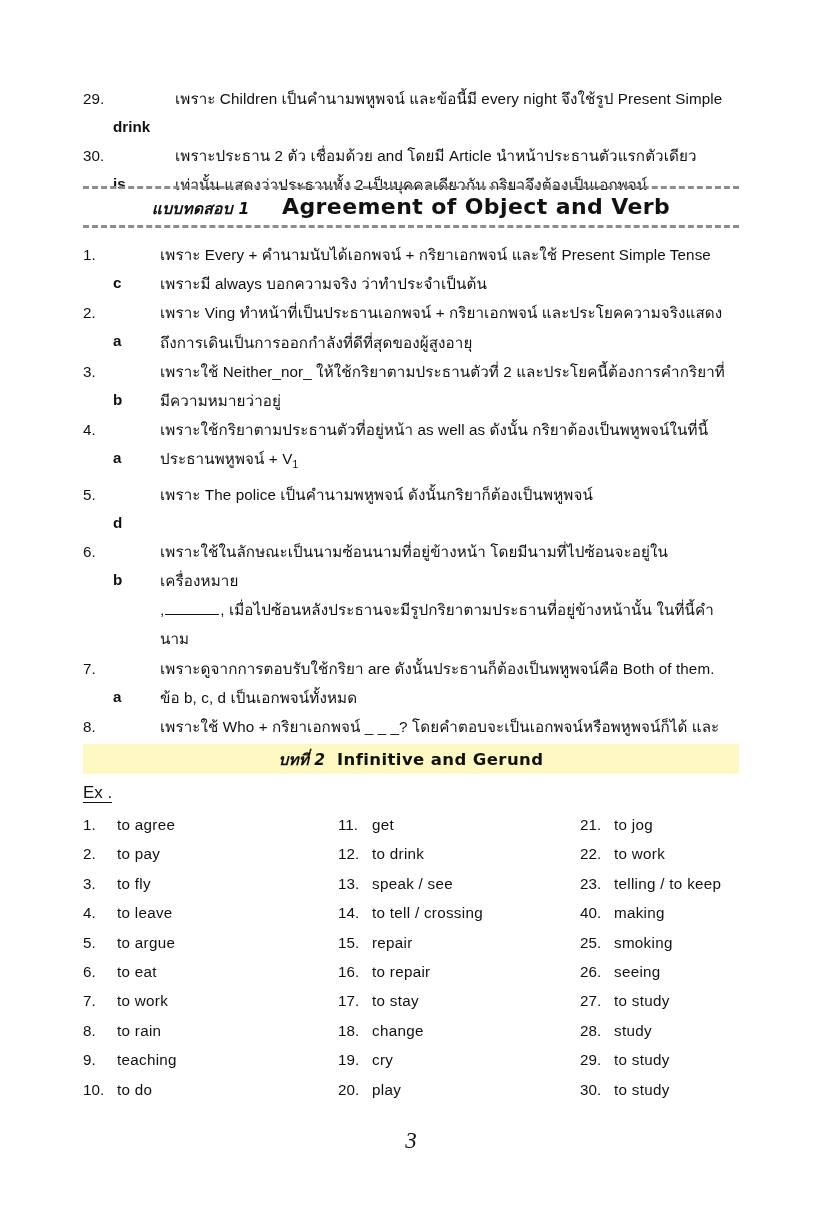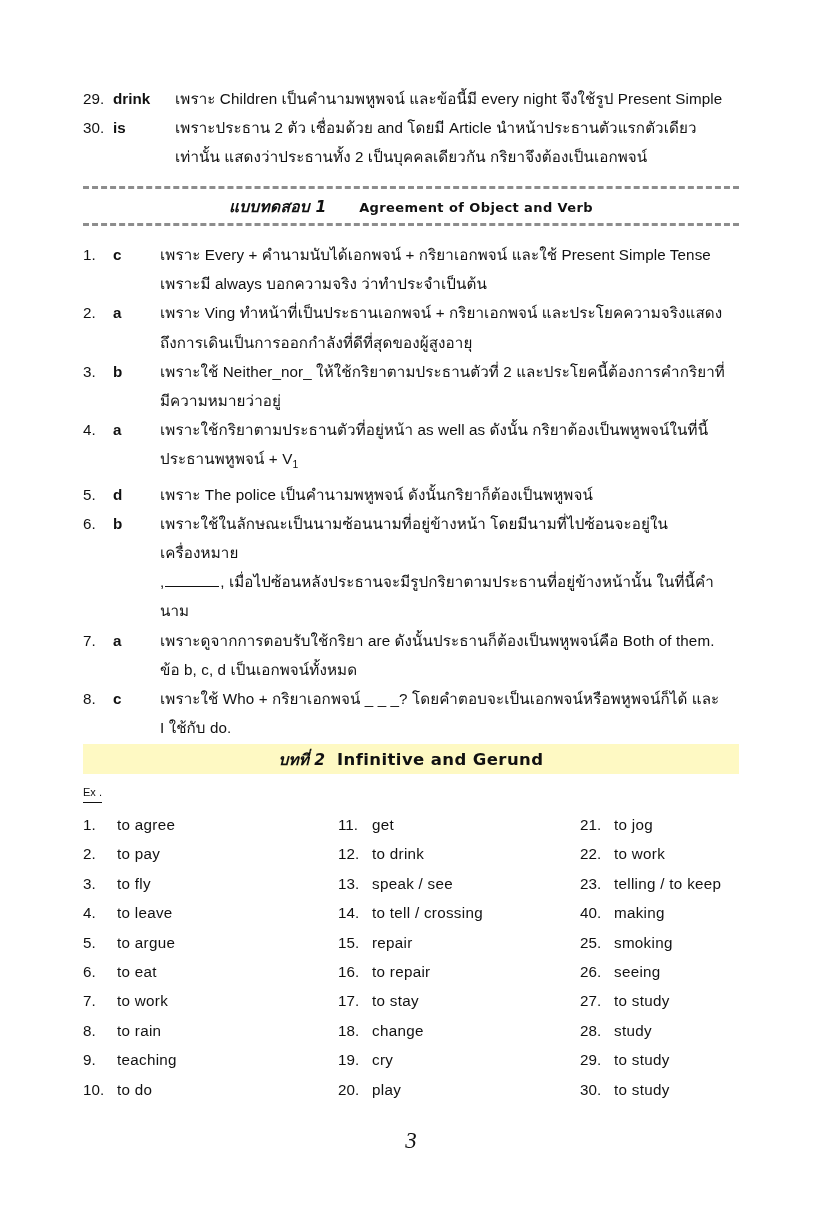--- a/index.html
+++ b/index.html
@@ -37,20 +37,21 @@
     width: 30px;
     flex: 0 0 30px;
     text-align: left;
     white-space: nowrap;
   }
   .ans-key {
     width: 47px;
     flex: 0 0 47px;
     font-weight: bold;
     white-space: nowrap;
+    margin-top: 28px;
   }
   .ans-key.wide {
     width: 62px;
     flex: 0 0 62px;
   }
   .ans-body {
     flex: 1 1 auto;
     text-align: left;
   }
   .ans-body .thai {
@@ -97,21 +98,21 @@
   }
   .dashed-title .thai-title {
     font-style: italic;
     font-weight: bold;
     font-family: "DejaVu Sans", sans-serif;
     font-size: 15.5px;
     letter-spacing: 0.3px;
   }
   .dashed-title .en-title {
     font-weight: bold;
-    font-size: 13px;
+    font-size: 22px;
     letter-spacing: 0.4px;
     margin-left: 28px;
     font-family: "DejaVu Sans", sans-serif;
   }
 
   
   #ex1-list {
     top: 240px;
   }
   #ex1-list .ans-row {
@@ -146,21 +147,21 @@
     letter-spacing: 0.4px;
     margin-left: 12px;
     font-family: "DejaVu Sans", sans-serif;
   }
 
   
   #ex-label {
     position: absolute;
     left: 83px;
     top: 784px;
-    font-size: 11px;
+    font-size: 17px;
     border-bottom: 1.6px solid #111;
     padding-bottom: 1px;
     line-height: 17px;
   }
 
   
   #answer-grid {
     position: absolute;
     left: 83px;
     top: 810px;

